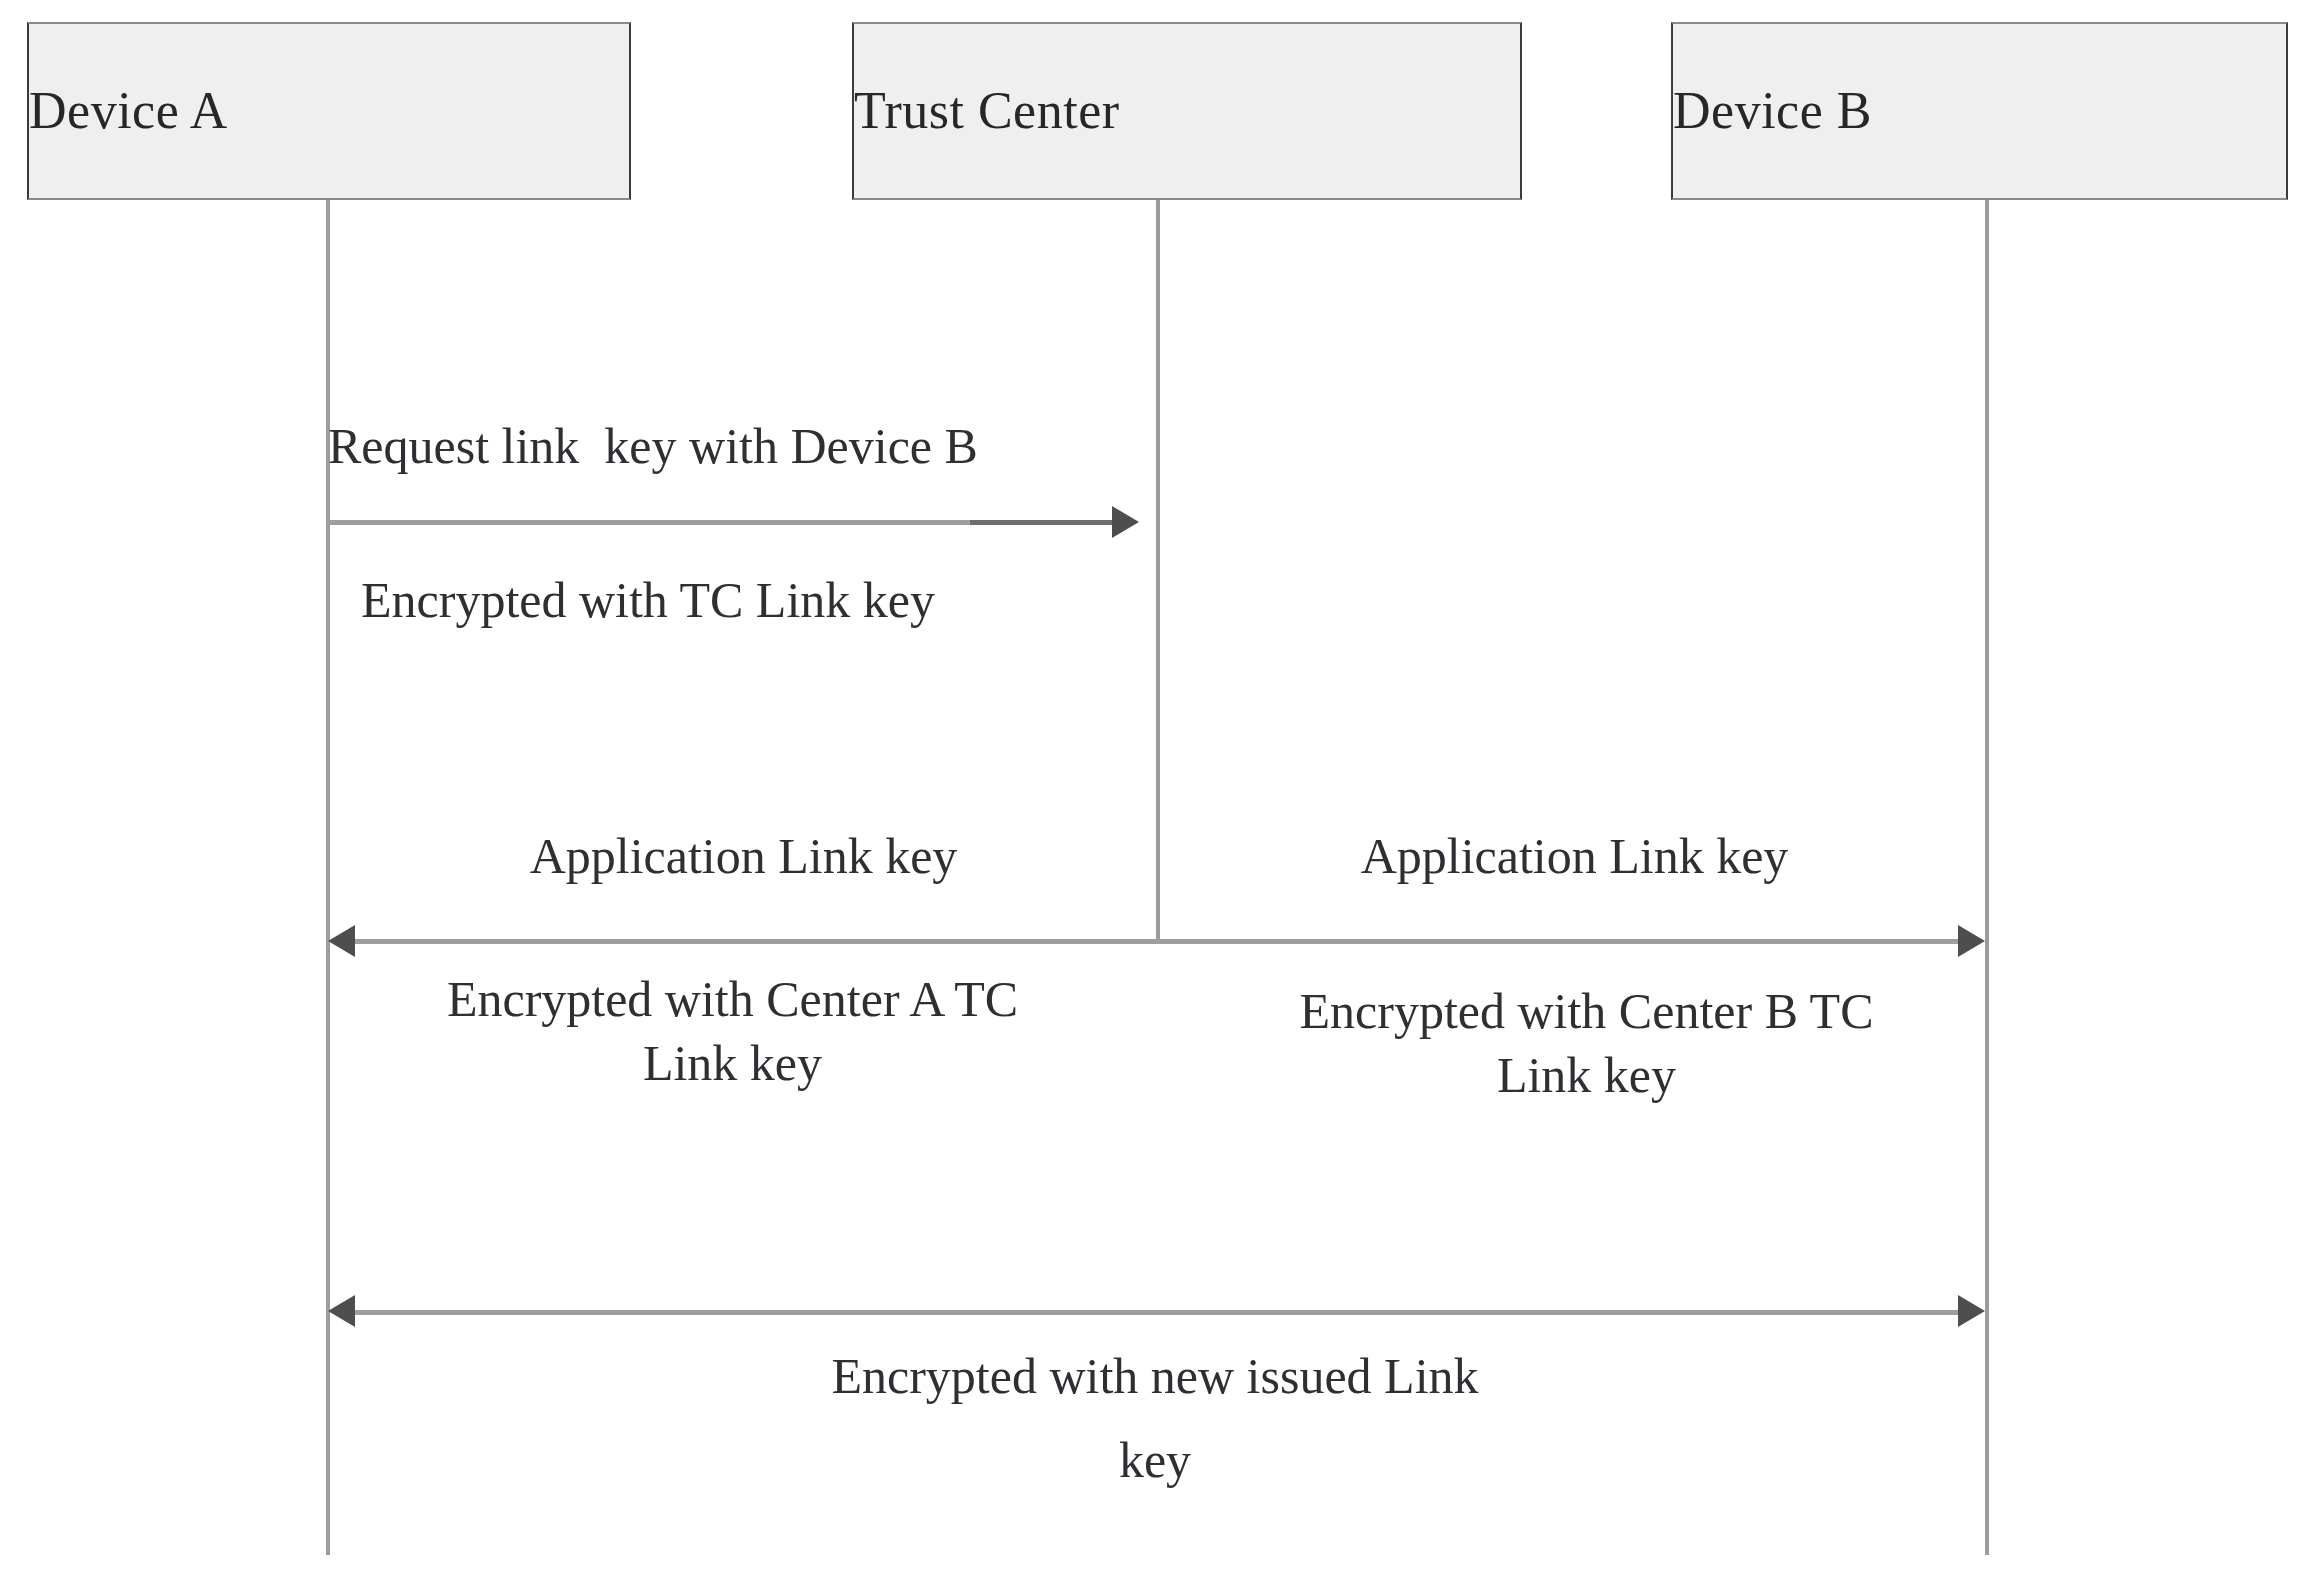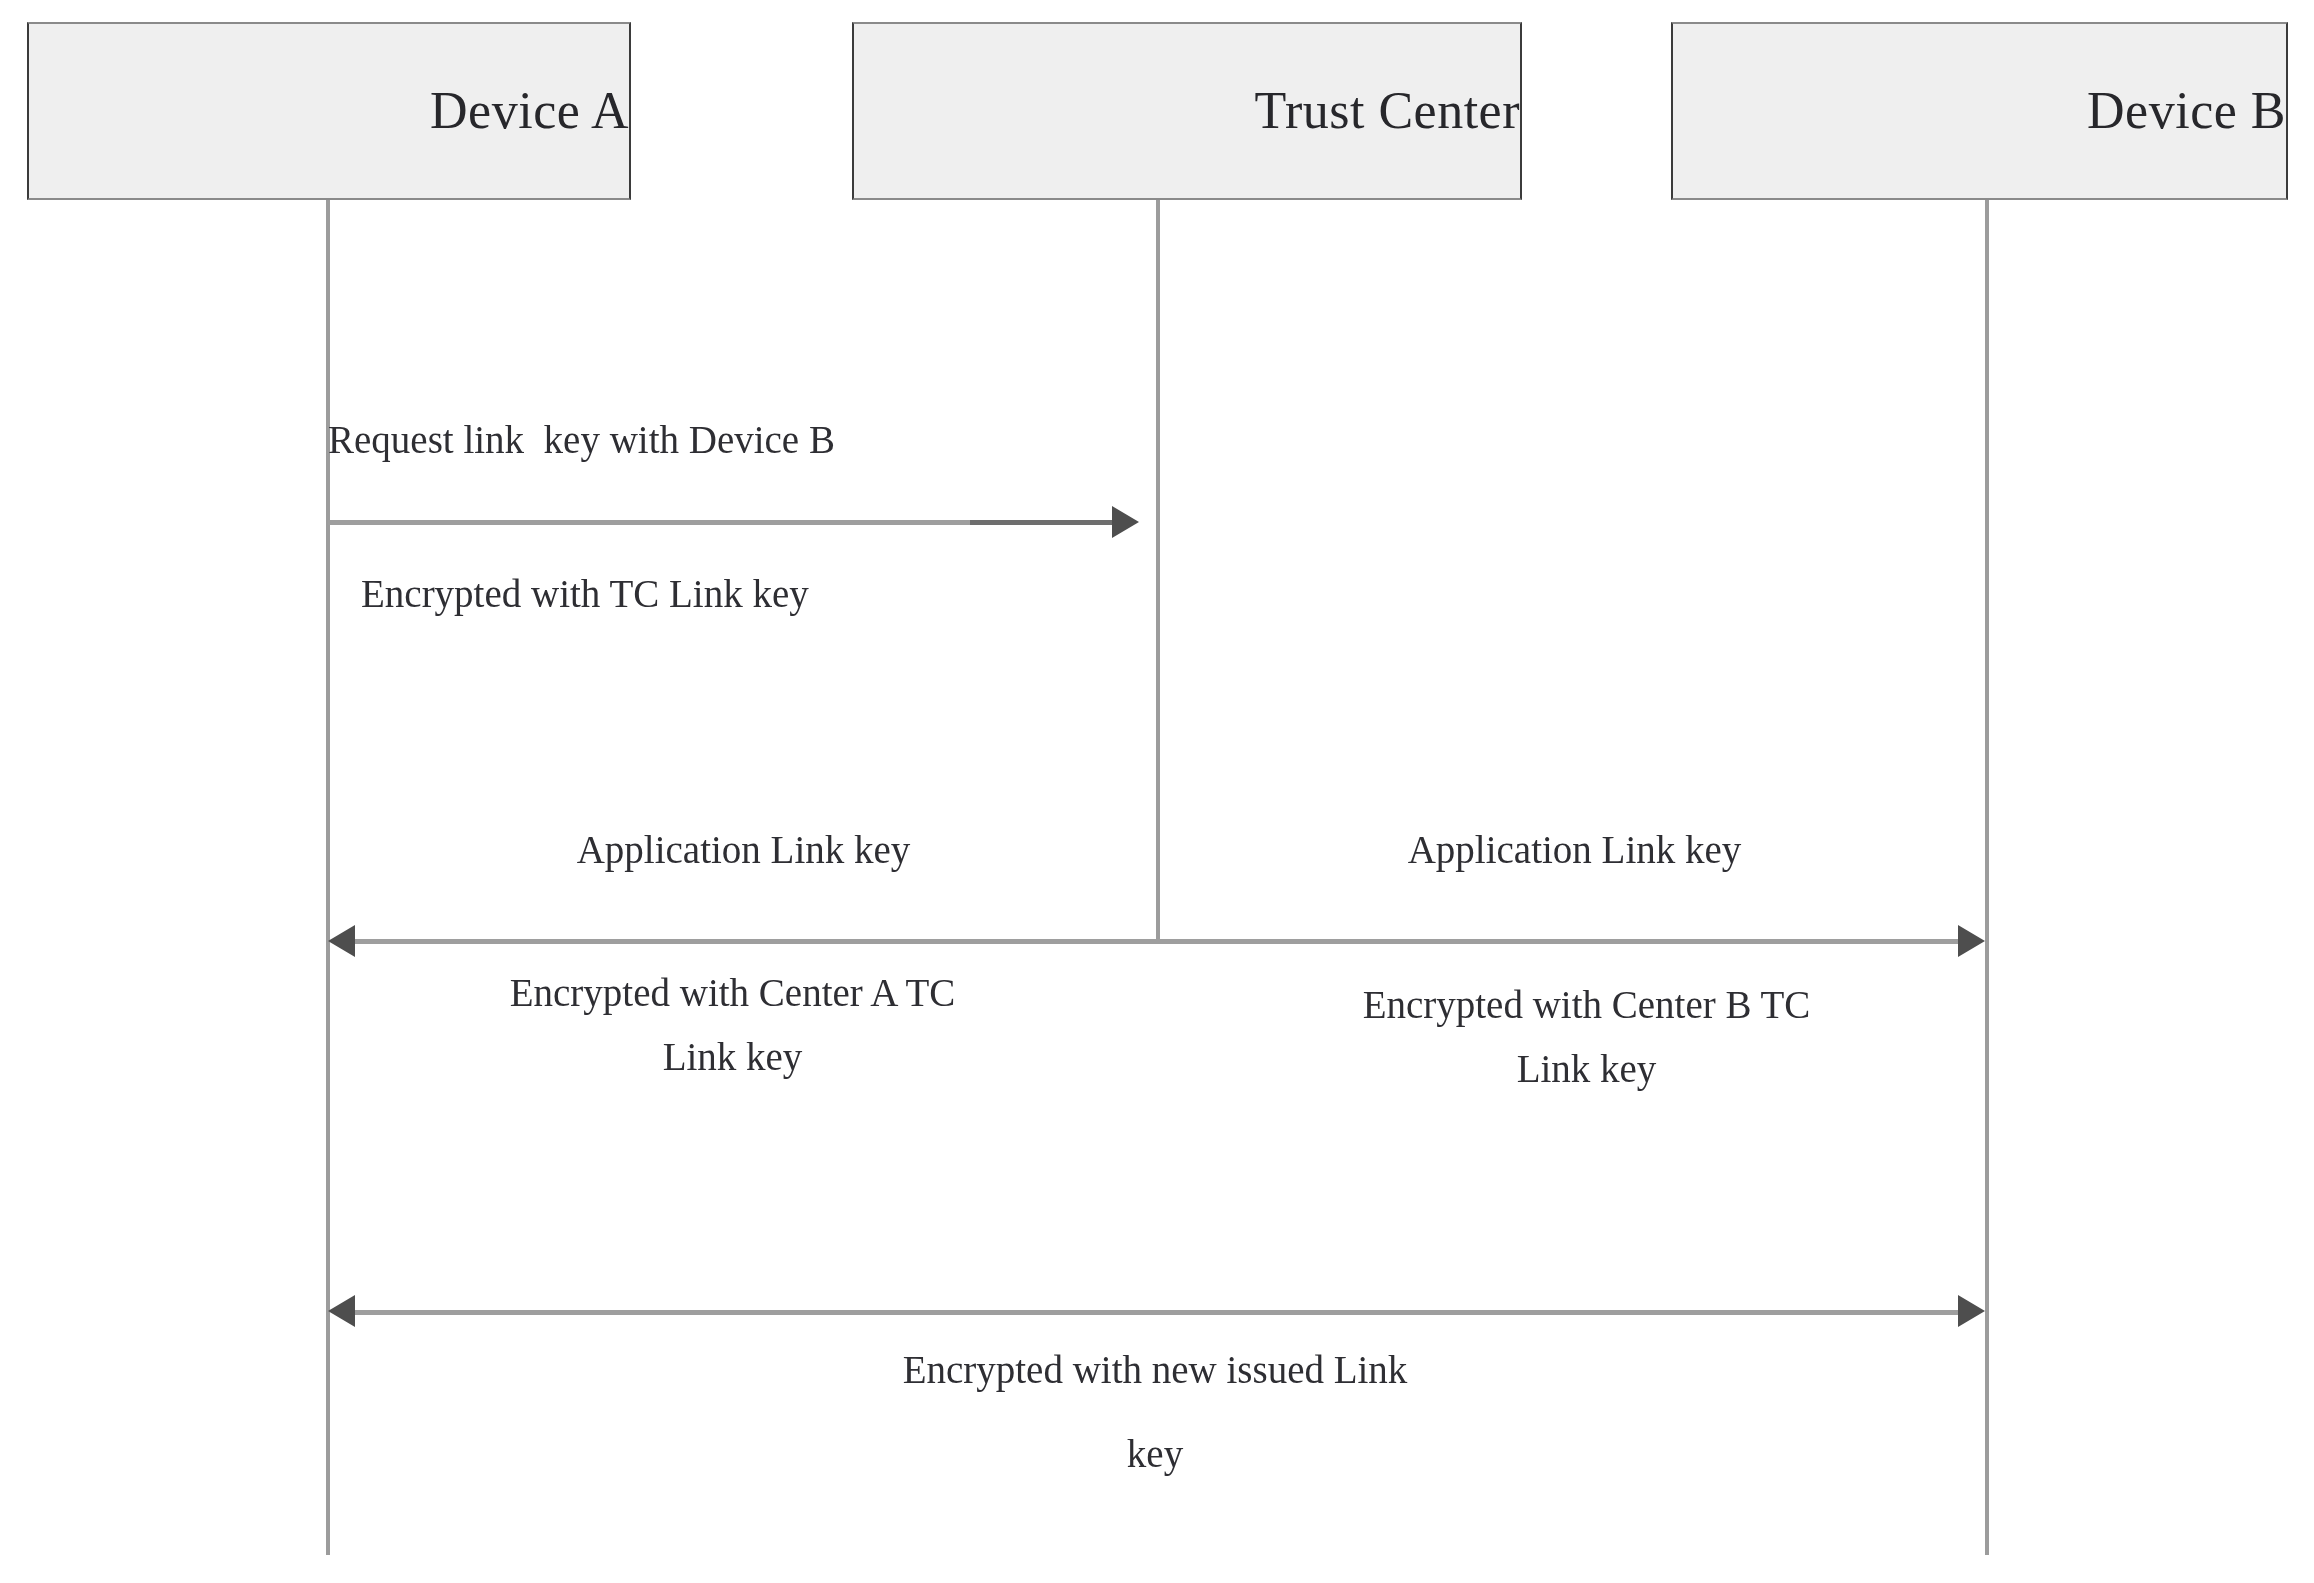--- a/index.html
+++ b/index.html
@@ -21,21 +21,21 @@
   
   .actor-box {
     position: absolute;
     box-sizing: border-box;
     background: #efefef;
     border: 2.9px solid #8a8a8a;
     border-left-color: #3b3b3b;
     border-right-color: #3b3b3b;
     display: flex;
     align-items: center;
-    justify-content: flex-end;
+    justify-content: flex-start;
   }
   .actor-label {
     font-size: 52px;
     line-height: 1;
     letter-spacing: 0.5px;
     color: #27272b;
     white-space: nowrap;
   }
 
   
@@ -64,21 +64,21 @@
   .arrow-head.right {
     border-left: 27px solid #4e4e4e;
   }
   .arrow-head.left {
     border-right: 27px solid #4e4e4e;
   }
 
   
   .msg-label {
     position: absolute;
-    font-size: 39px;
+    font-size: 50px;
     line-height: 1.18;
     color: #2e2e33;
     text-align: center;
     white-space: pre;
   }
   .msg-label.wrap {
     white-space: normal;
   }
 </style>
 </head>

